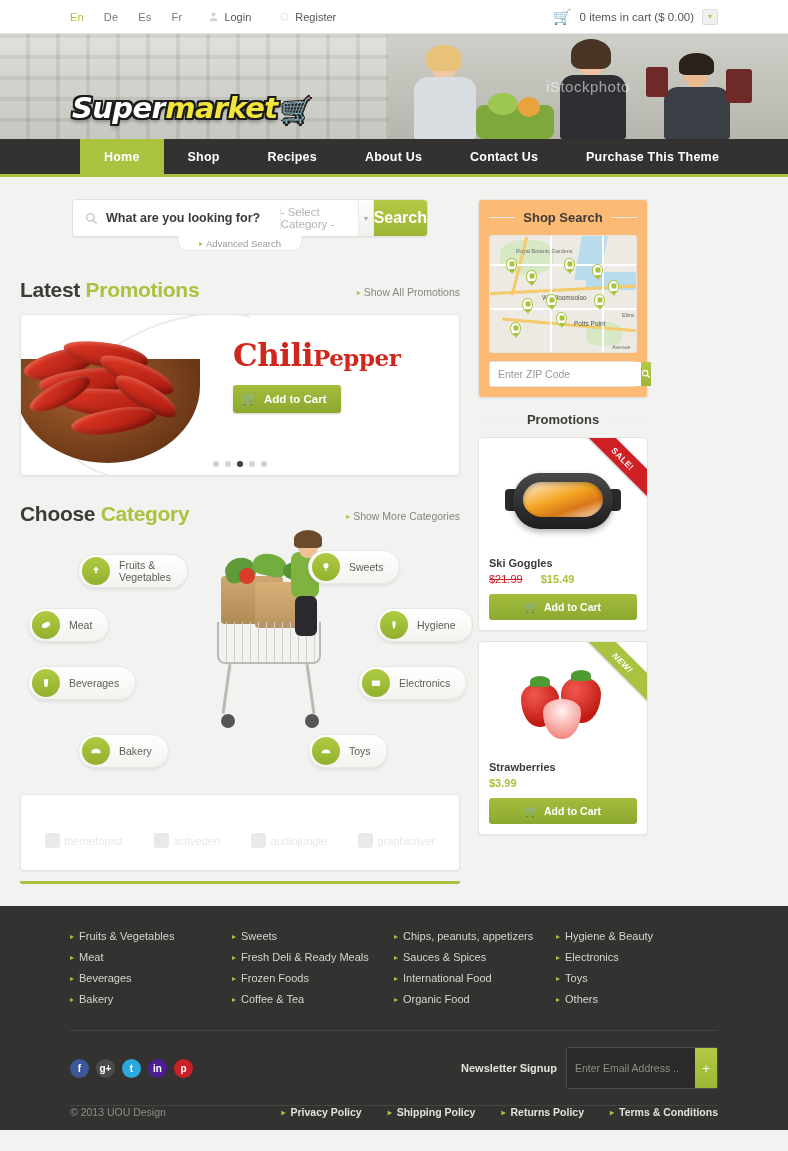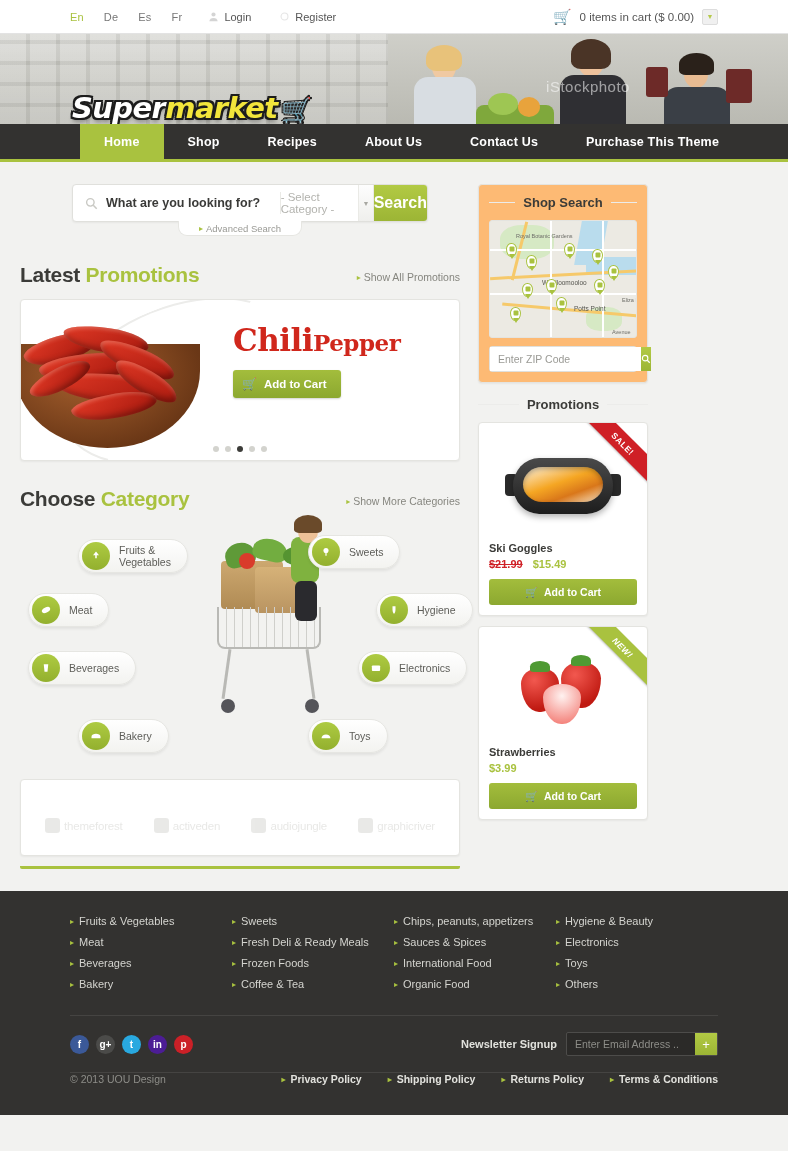--- a/index.html
+++ b/index.html
@@ -24,21 +24,21 @@
   .cart-ico { font-size: 15px; color: #555; }
   .cart-txt { font-size: 11.5px; color: #555; }
   .cart-arrow {
     width: 16px; height: 16px; background: #f0f0f0; border: 1px solid #ddd;
     border-radius: 2px; display: flex; align-items: center; justify-content: center;
     font-size: 7px; color: #b5c94a;
   }
 
   
   .header {
-    height: 90px; position: relative; overflow: hidden;
+    height: 105px; position: relative; overflow: hidden;
     background: linear-gradient(180deg, #d8d8d4 0%, #c9c9c3 40%, #b9b9b2 100%);
   }
   .hdr-shelves {
     position: absolute; inset: 0;
     background:
       repeating-linear-gradient(90deg, rgba(255,255,255,.16) 0 26px, rgba(140,140,135,.14) 26px 30px),
       repeating-linear-gradient(0deg, rgba(255,255,255,.10) 0 17px, rgba(120,120,115,.17) 17px 21px);
     opacity: .85;
   }
   .logo { position: absolute; left: 72px; top: 57px; z-index: 4; display: flex; align-items: center; }
@@ -243,21 +243,21 @@
     position: absolute; right: -30px; top: 11px; width: 108px; height: 19px;
     transform: rotate(45deg); color: #fff; font-size: 8.5px; font-weight: bold;
     display: flex; align-items: center; justify-content: center; letter-spacing: .5px;
     box-shadow: 0 1px 2px rgba(0,0,0,.25);
   }
   .ribbon.sale { background: #cf2026; }
   .ribbon.new { background: #a9c23f; }
   .pimgwrap { height: 105px; display: flex; align-items: center; justify-content: center; }
   .pname { font-size: 11px; font-weight: bold; color: #3b3b38; margin-top: 4px; }
   .prices { margin-top: 4px; font-size: 11px; }
-  .prices .po { color: #cf2026; text-decoration: line-through; font-weight: bold; margin-right: 7px; }
+  .prices .po { color: #cf2026; text-decoration: line-through; font-weight: normal; margin-right: 15px; }
   .prices .pn { color: #a9c23f; font-weight: bold; }
   .satc {
     margin-top: 9px; display: flex; align-items: center; justify-content: center; gap: 6px;
     background: linear-gradient(180deg,#a3bd3c,#8ca830); color: #fff; height: 26px;
     border-radius: 3px; font-size: 10.5px; font-weight: bold; cursor: pointer;
   }
 
   
   .gog { position: relative; width: 100px; height: 56px; }
   .gog .frame {
@@ -294,21 +294,21 @@
     display: flex; align-items: center; margin-top: 16px; padding-top: 16px;
     border-top: 1px solid #454442;
   }
   .socials { display: flex; gap: 7px; }
   .soc {
     width: 19px; height: 19px; border-radius: 50%; display: flex; align-items: center;
     justify-content: center; color: #fff; font-size: 10px; font-weight: bold; cursor: pointer;
   }
   .news { margin-left: auto; display: flex; align-items: center; gap: 9px; }
   .news .nl { font-size: 11px; font-weight: bold; color: #e2e2dd; }
-  .nwrap { display: flex; height: 24px; border: 1px solid #4d4c4a; background: #2b2a28; border-radius: 2px; }
+  .nwrap { display: flex; height: 42px; border: 1px solid #4d4c4a; background: #2b2a28; border-radius: 2px; }
   .nwrap input { width: 128px; background: transparent; border: none; outline: none; color: #9a9a95; font-size: 10.5px; padding: 0 8px; }
   .nwrap input::placeholder { color: #8d8d88; opacity: 1; }
   .nwrap .plus {
     width: 22px; background: linear-gradient(180deg,#b2ca44,#9cb535); color: #fff;
     display: flex; align-items: center; justify-content: center; font-size: 13px; cursor: pointer;
   }
   .fbot {
     display: flex; align-items: center; margin-top: 16px; 
     border-top: 1px solid #454442; font-size: 10.5px;
   }

